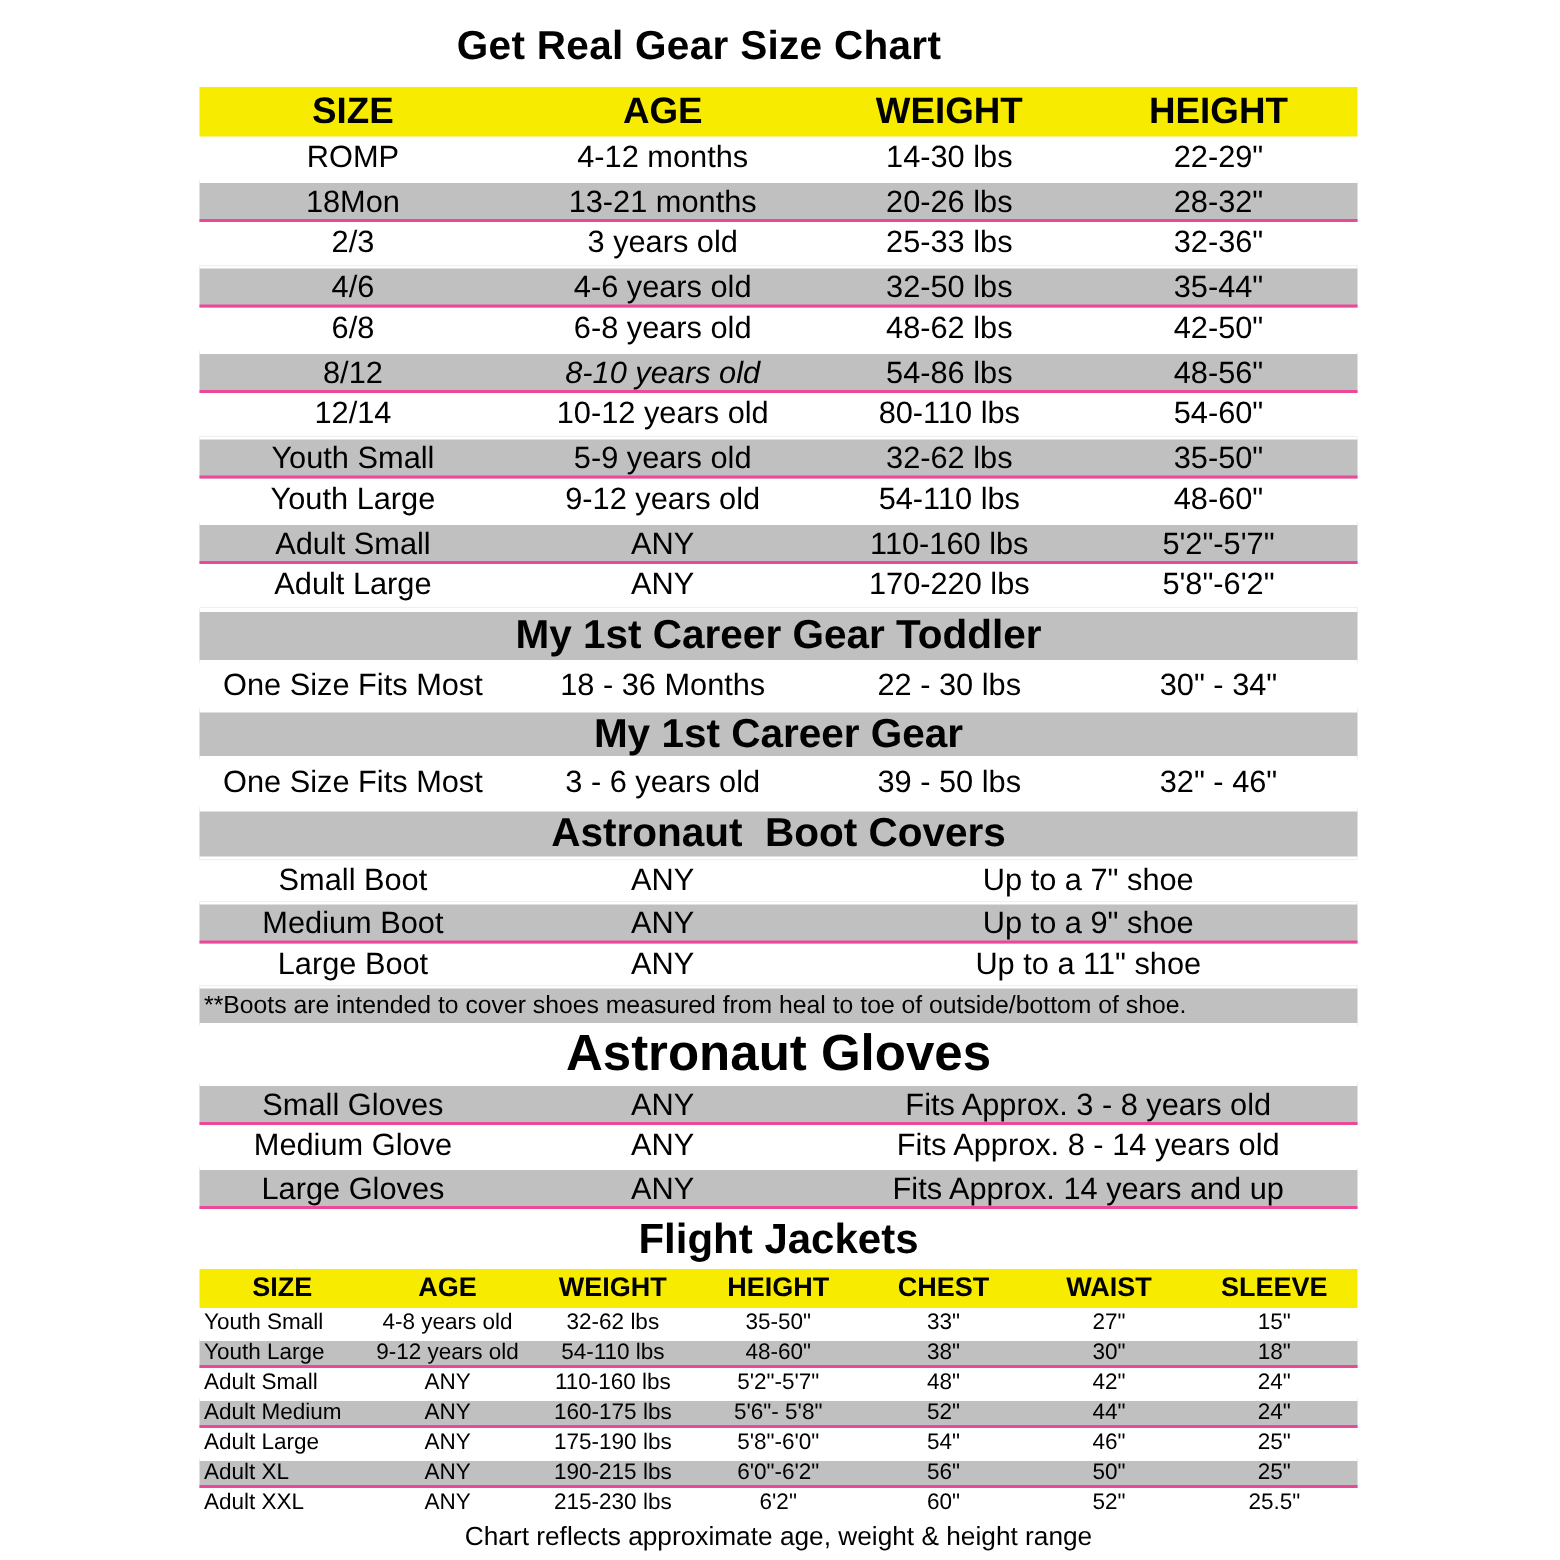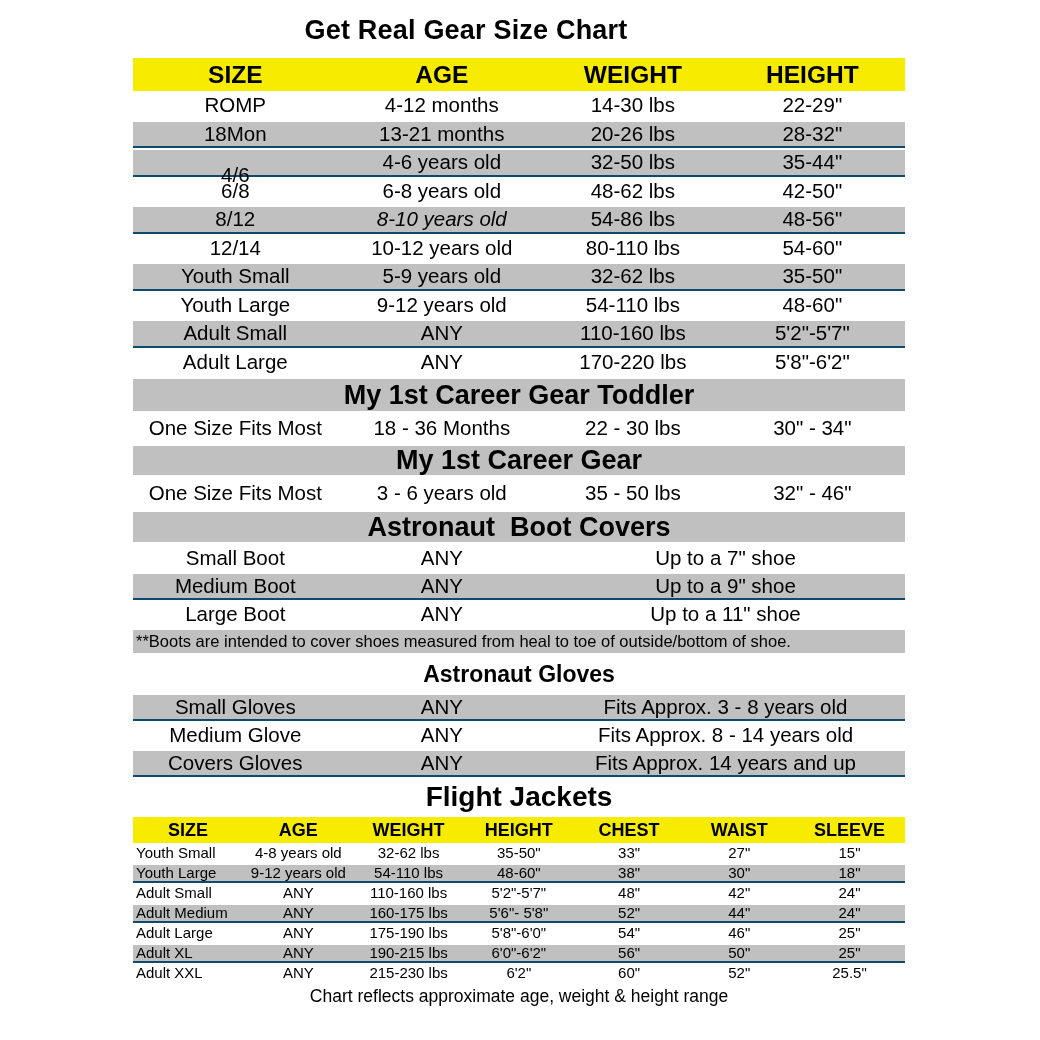--- a/index.html
+++ b/index.html
@@ -44,36 +44,37 @@
   
   .rows-main .row { height: 28.5px; font-size: 20.5px; }
   .rows-mid  .row { height: 30px;   font-size: 20.5px; }
   .rows-mid2 .row { height: 32px;   font-size: 20.5px; }
   .rows-boot .row, .rows-glove .row { height: 28px; font-size: 20.5px; }
   .rows-fj   .row { height: 20px;   font-size: 15px; }
   .rows-fj .cell:first-child { justify-content: flex-start; text-align: left; padding-left: 3px; }
   .row.gray {
     background: var(--gray);
     border-top: 2px solid #fff;
-    border-bottom: 2px solid #0c4a6e;
+    border-bottom: 2px solid #ec4899;
+    align-items: flex-end;
   }
   
   .section-title {
     display: flex; align-items: center; justify-content: center;
     font-weight: bold; text-align: center; white-space: pre-wrap;
   }
   .section-title.graybar {
     background: var(--gray);
     border-top: 3px solid #fff;
     border-bottom: 2px solid #fff;
   }
   .t-toddler { height: 37px; font-size: 27px; }
   .t-career  { height: 34px; font-size: 27px; }
   .t-boot    { height: 35px; font-size: 27px; }
-  .t-gloves  { height: 38px; font-size: 23px; }
+  .t-gloves  { height: 38px; font-size: 34px; }
   .t-fj      { height: 40px; font-size: 28px; }
   .footnote {
     height: 27px;
     background: var(--gray);
     border-top: 2px solid #fff;
     border-bottom: 2px solid #fff;
     display: flex; align-items: center;
     font-size: 16.5px;
     padding-left: 3px;
     white-space: pre-wrap;
@@ -106,20 +107,26 @@
             <div class="cell" style="width: 27%;">4-12 months</div>
             <div class="cell" style="width: 22.5%;">14-30 lbs</div>
             <div class="cell" style="width: 24%;">22-29"</div>
           </div>
           <div class="row gray">
             <div class="cell" style="width: 26.5%;">18Mon</div>
             <div class="cell" style="width: 27%;">13-21 months</div>
             <div class="cell" style="width: 22.5%;">20-26 lbs</div>
             <div class="cell" style="width: 24%;">28-32"</div>
           </div>
+          <div class="row">
+            <div class="cell" style="width: 26.5%;">2/3</div>
+            <div class="cell" style="width: 27%;">3 years old</div>
+            <div class="cell" style="width: 22.5%;">25-33 lbs</div>
+            <div class="cell" style="width: 24%;">32-36"</div>
+          </div>
           <div class="row gray">
             <div class="cell" style="width: 26.5%; margin-top: 24px;">4/6</div>
             <div class="cell" style="width: 27%;">4-6 years old</div>
             <div class="cell" style="width: 22.5%;">32-50 lbs</div>
             <div class="cell" style="width: 24%;">35-44"</div>
           </div>
           <div class="row">
             <div class="cell" style="width: 26.5%;">6/8</div>
             <div class="cell" style="width: 27%;">6-8 years old</div>
             <div class="cell" style="width: 22.5%;">48-62 lbs</div>
@@ -172,21 +179,21 @@
           <div class="cell" style="width: 22.5%;">22 - 30 lbs</div>
           <div class="cell" style="width: 24%;">30" - 34"</div>
         </div>
       </div>
 
     <div class="section-title graybar t-career">My 1st Career Gear</div>
     <div class="rows-mid2">
         <div class="row">
           <div class="cell" style="width: 26.5%;">One Size Fits Most</div>
           <div class="cell" style="width: 27%;">3 - 6 years old</div>
-          <div class="cell" style="width: 22.5%;">35 - 50 lbs</div>
+          <div class="cell" style="width: 22.5%;">39 - 50 lbs</div>
           <div class="cell" style="width: 24%;">32" - 46"</div>
         </div>
       </div>
 
     <div class="section-title graybar t-boot">Astronaut  Boot Covers</div>
     <div class="rows-boot">
         <div class="row">
           <div class="cell" style="width: 26.5%;">Small Boot</div>
           <div class="cell" style="width: 27%;">ANY</div>
           <div class="cell" style="width: 46.5%;">Up to a 7" shoe</div>
@@ -210,21 +217,21 @@
           <div class="cell" style="width: 26.5%;">Small Gloves</div>
           <div class="cell" style="width: 27%;">ANY</div>
           <div class="cell" style="width: 46.5%;">Fits Approx. 3 - 8 years old</div>
         </div>
         <div class="row">
           <div class="cell" style="width: 26.5%;">Medium Glove</div>
           <div class="cell" style="width: 27%;">ANY</div>
           <div class="cell" style="width: 46.5%;">Fits Approx. 8 - 14 years old</div>
         </div>
         <div class="row gray">
-          <div class="cell" style="width: 26.5%;">Covers Gloves</div>
+          <div class="cell" style="width: 26.5%;">Large Gloves</div>
           <div class="cell" style="width: 27%;">ANY</div>
           <div class="cell" style="width: 46.5%;">Fits Approx. 14 years and up</div>
         </div>
       </div>
 
     <div class="section-title t-fj">Flight Jackets</div>
     <div class="row hdr-fj">
         <div class="cell" style="width: 14.28%;">SIZE</div>
         <div class="cell" style="width: 14.28%;">AGE</div>
         <div class="cell" style="width: 14.28%;">WEIGHT</div>

